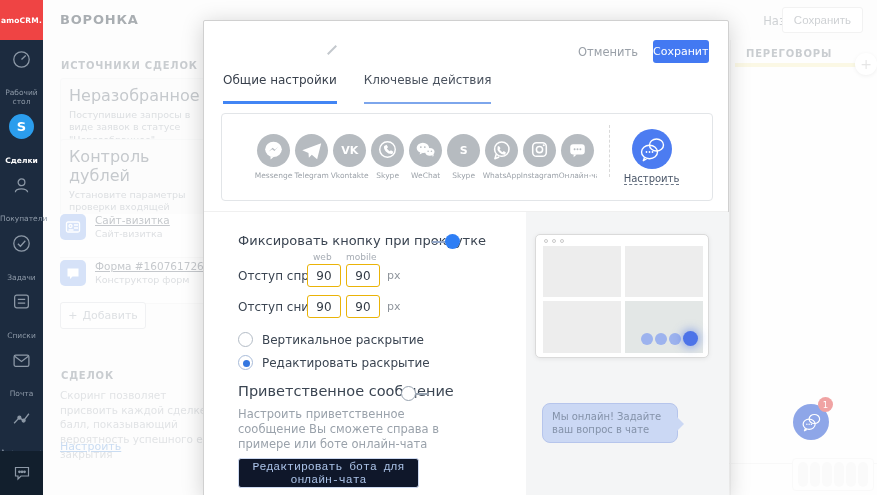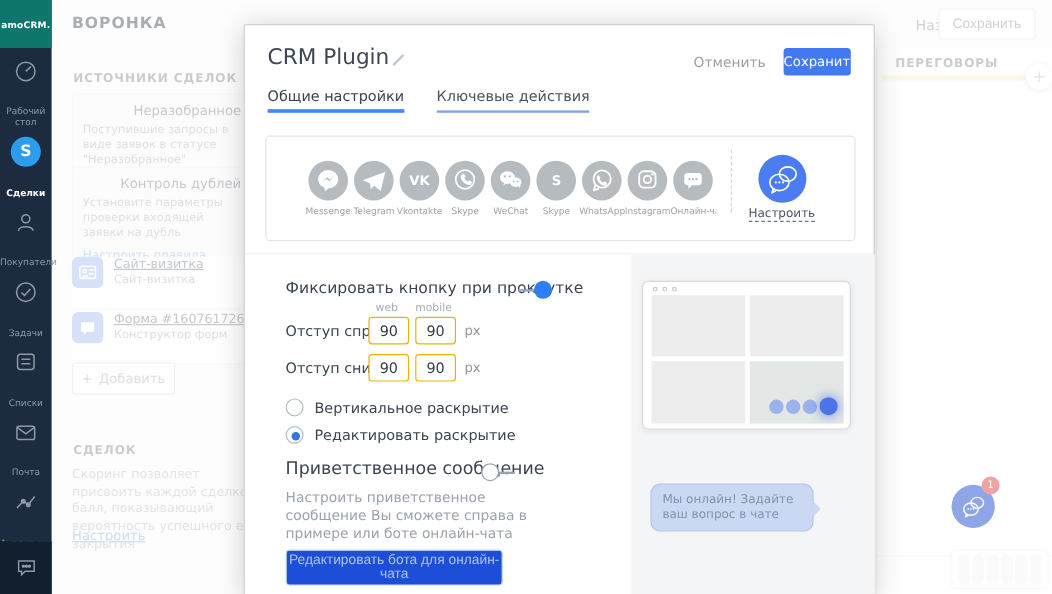--- a/index.html
+++ b/index.html
@@ -2,21 +2,21 @@
 <html><head>
 <meta charset="utf-8">
 <style>
   * { margin:0; padding:0; box-sizing:border-box; }
   html,body { width:877px; height:495px; }
   body { font-family:"DejaVu Sans","Liberation Sans",sans-serif; background:#e9e9e9; }
   .app { position:relative; width:877px; height:495px; overflow:hidden; background:#fafafa; }
 
   
   .sidebar { position:absolute; left:0; top:0; width:43px; height:495px; background:#1c2b3f; z-index:20; }
-  .logo { width:43px; height:40px; background:#0f766e; color:#fff; font-size:7.5px; font-weight:bold;
+  .logo { width:43px; height:40px; background:#ef4444; color:#fff; font-size:7.5px; font-weight:bold;
           display:flex; align-items:center; justify-content:center; letter-spacing:.2px; }
   .nav { position:absolute; top:48px; left:0; width:43px; display:flex; flex-direction:column; align-items:center; }
   .nav-item { width:43px; display:flex; flex-direction:column; align-items:center; margin-bottom:9px; cursor:pointer; }
   .nav-ico { height:22px; display:flex; align-items:center; justify-content:center; }
   .nav-ico svg { stroke:#8d99a7; fill:none; stroke-width:1.2; }
   .nav-label { font-size:7.5px; color:#8d99a7; text-align:center; line-height:1.25; margin-top:18px; max-width:43px; }
   .nav-item.active .nav-label { color:#ffffff; font-weight:bold; }
   .deal-badge { width:25px; height:25px; border-radius:50%; background:#2b9ded; color:#fff; font-weight:bold;
                 font-size:13px; display:flex; align-items:center; justify-content:center; }
   .side-bottom { position:absolute; bottom:0; left:0; width:43px; height:44px; background:#121f2d;
@@ -27,21 +27,21 @@
   .main { position:absolute; left:43px; top:0; right:0; bottom:0; background:#fbfbfb; }
   .main::after { content:""; position:absolute; inset:0; background:rgba(255,255,255,.52); z-index:3; pointer-events:none; }
   .page-title { position:absolute; left:17px; top:12px; font-size:13px; font-weight:bold; letter-spacing:.8px; color:#4d565f; }
   .back-link { position:absolute; right:77px; top:14px; font-size:11.5px; color:#9aa0a6; cursor:pointer; }
   .page-save { position:absolute; right:14px; top:7px; padding:6px 11px; background:#fff; border:1px solid #e3e3e3;
                border-radius:3px; font-size:11.5px; color:#9aa0a6; cursor:pointer; }
 
   .col1 { position:absolute; left:17px; top:40px; width:158px; bottom:0; border-right:1px solid #ececec; }
   .src-header { position:absolute; left:1px; top:20px; font-size:10px; font-weight:bold; letter-spacing:.8px; color:#8f969e; }
   .src-card { position:absolute; left:0; width:150px; background:#f8f9f9; border:1px solid #f1f2f3; border-radius:3px; padding:7px 8px; }
-  .src-card .t { font-size:11px; color:#878e96; margin-bottom:4px;text-align:right; }
+  .src-card .t { font-size:16px; color:#878e96; margin-bottom:4px; }
   .src-card .d { font-size:9.5px; color:#b7bcc2; line-height:1.3; }
   .src-card .lnk { display:inline-block; margin-top:5px; font-size:10px; color:#9cc0e8; text-decoration:underline; cursor:pointer; }
   .int-card { position:absolute; left:0; width:150px; height:44px; background:#fdfdfd; border-bottom:1px solid #f2f2f2;
               display:flex; }
   .int-ico { width:26px; height:26px; border-radius:5px; background:#a9c3f1; margin-right:9px; flex:none;
              display:flex; align-items:center; justify-content:center; }
   .int-ico svg { stroke:#fff; fill:none; stroke-width:1.3; }
   .int-card .t { font-size:10.5px; color:#868d95; text-decoration:underline; cursor:pointer; white-space:nowrap; }
   .int-card .s { font-size:9.5px; color:#b7bcc2; margin-top:2px; }
   .add-btn { position:absolute; left:0; top:262px; width:86px; height:27px; border:1px solid #dfe2e5; border-radius:3px;
@@ -63,21 +63,21 @@
 
   
   .modal { position:absolute; left:203px; top:20px; width:526px; height:478px; background:#fff; border:1px solid #d0d0d0;
            border-radius:2px; box-shadow:0 3px 22px rgba(0,0,0,.18); z-index:10; }
   .m-title { position:absolute; left:19px; top:16px; font-size:18px; color:#3d4653; }
   .edit-ic { position:absolute; left:122px; top:28px; width:12px; height:2px; background:#c3c8cd; transform:rotate(-45deg); }
   .m-cancel { position:absolute; right:90px; top:24px; font-size:11.5px; color:#9aa0a8; cursor:pointer; }
   .m-save { position:absolute; right:19px; top:19px; width:56px; height:23px; background:#4379f2; color:#fff; border:none;
             border-radius:3px; font-size:11px; cursor:pointer; font-family:inherit; }
   .tabs { position:absolute; left:19px; top:52px; display:flex; gap:27px; }
-  .tab { font-size:12px; color:#39414d; padding-bottom:4px; cursor:pointer; }
+  .tab { font-size:12px; color:#39414d; padding-bottom:14px; cursor:pointer; }
   .tab.active { border-bottom:3px solid #4285f4; }
   .tab.idle { border-bottom:2px solid #7da6ec; color:#4a525e; }
 
   .msg-box { position:absolute; left:17px; top:92px; width:492px; height:88px; border:1px solid #e2e5e8; border-radius:4px;
              display:flex; align-items:center; justify-content:center; }
   .m-item { width:38px; display:flex; flex-direction:column; align-items:center; cursor:pointer; }
   .m-circle { width:33px; height:33px; border-radius:50%; background:#b6bbc0; display:flex; align-items:center; justify-content:center; }
   .m-label { margin-top:4px; font-size:7.5px; color:#9da3aa; max-width:38px; overflow:hidden; white-space:nowrap; }
   .gtxt { color:#fff; font-weight:bold; font-size:11px; }
   .msg-div { width:0; height:52px; border-left:1px dashed #d9d9d9; margin:0 14px 12px 12px; }
@@ -102,21 +102,21 @@
   .radio-row { position:absolute; left:34px; display:flex; align-items:center; gap:9px; cursor:pointer; }
   .radio { width:15px; height:15px; border-radius:50%; border:1px solid #b3bcc6; background:#fff; position:relative; flex:none; }
   .radio.sel { border-color:#a9bcd9; }
   .radio.sel::after { content:""; position:absolute; left:3.5px; top:3.5px; width:7px; height:7px; border-radius:50%; background:#3577e0; }
   .radio-row span { font-size:12px; color:#3b4552; }
 
   .welcome-t { position:absolute; left:34px; top:362px; font-size:14.5px; color:#3b4552; }
   .welcome-sw { position:absolute; left:197px; top:365px; }
   .welcome-d { position:absolute; left:34px; top:386px; width:208px; font-size:11.5px; color:#9aa2ab; line-height:1.32; }
   .bot-btn { position:absolute; left:34px; top:437px; width:181px; height:30px; border:1px solid #cdd9f1; border-radius:3px;
-             background:#1d4ed8; color:#abc3e8; font-size:11.5px; font-family:Liberation Sans, sans-serif; cursor:default; }
+             background:#0f172a; color:#abc3e8; font-size:11.5px; font-family:Liberation Mono, monospace; cursor:default; }
 
   .prev-hr { position:absolute; left:0; top:190px; width:524px; height:1px; background:#f0f0f0; }
   .preview { position:absolute; left:322px; top:191px; width:203px; bottom:0; background:#f4f5f6; }
   .mockup { position:absolute; left:9px; top:22px; width:174px; height:124px; background:#fff; border:1px solid #dadada;
             border-radius:5px; box-shadow:0 1px 5px rgba(0,0,0,.07); }
   .win-dots { position:absolute; left:8px; top:4px; display:flex; gap:4px; }
   .win-dots i { width:4px; height:4px; border-radius:50%; border:1px solid #c9c9c9; }
   .mock-cell { position:absolute; background:#ededed; }
   .mock-cell.br { background:#e3e7e6; }
   .chat-row { position:absolute; right:5px; bottom:7px; display:flex; align-items:center; gap:2px; }
@@ -287,21 +287,20 @@
           <i></i>
           <i></i>
           <i></i>
           <i></i>
           <i></i>
       </div>
     </div>
   </div>
 
   <div class="modal">
-    <div class="m-title">CRM Plugin</div>
     <div class="edit-ic"></div>
     <div class="m-cancel">Отменить</div>
     <button class="m-save">Сохранить</button>
 
     <div class="tabs">
       <div class="tab active">Общие настройки</div>
       <div class="tab idle">Ключевые действия</div>
     </div>
 
     <div class="msg-box">

